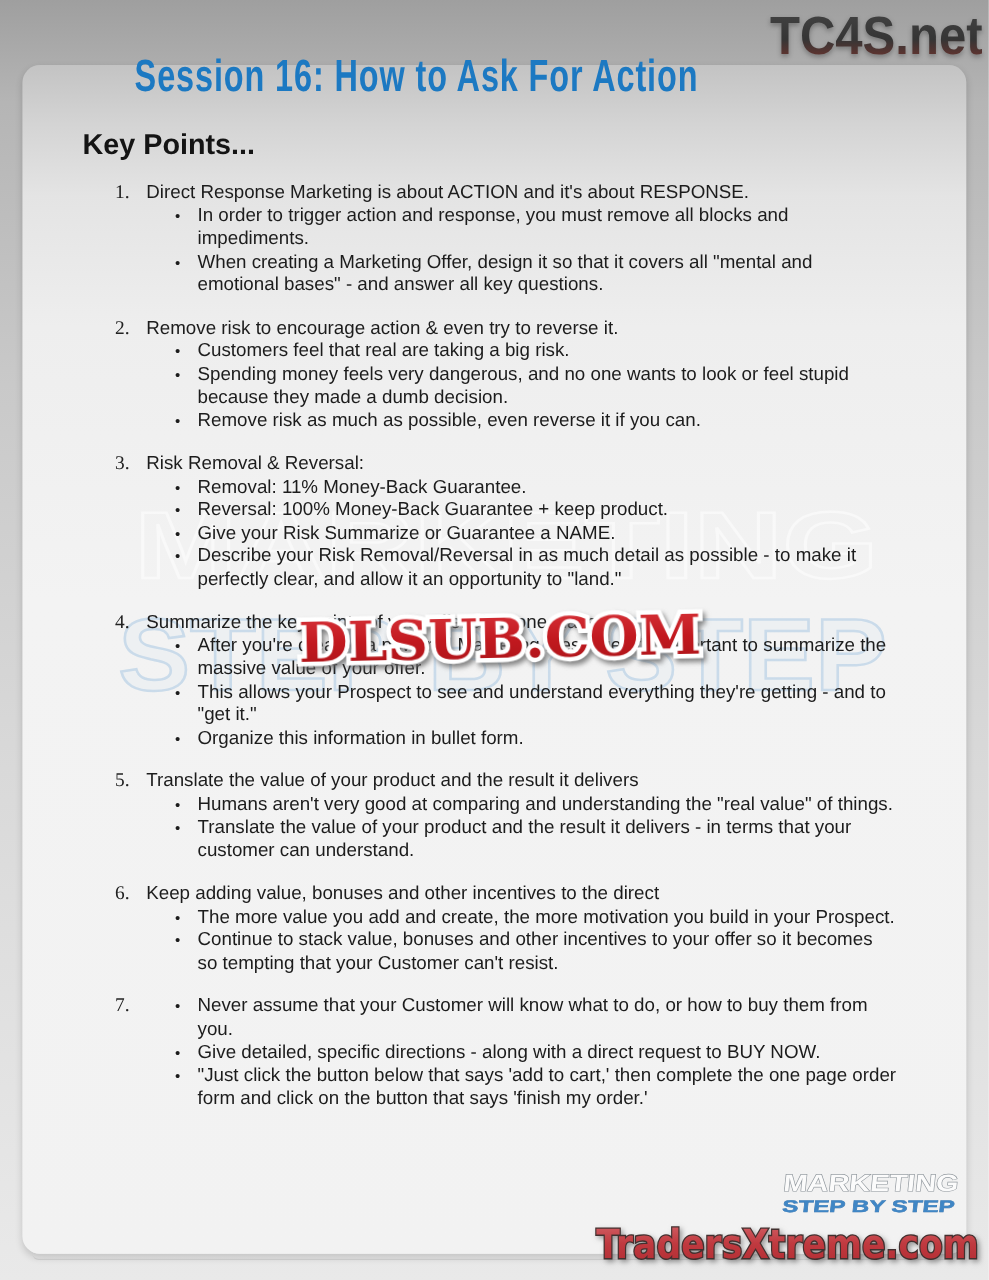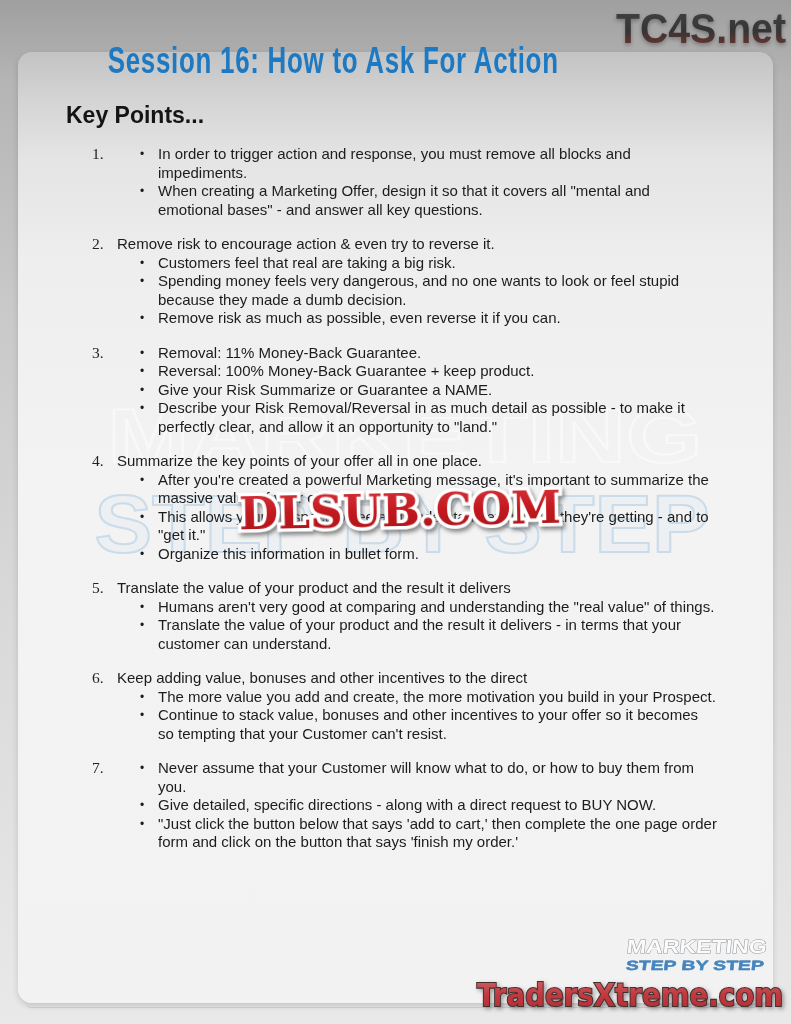--- a/index.html
+++ b/index.html
@@ -60,20 +60,21 @@
   <span>Session 16: How to Ask For Action</span>
 </div>
 
 <div class="key-points">Key Points...</div>
 
 <div class="content">
 
   <div class="kp-item">
     <span class="kp-num">1.</span>
     <div>
+      <div>Direct Response Marketing is about ACTION and it's about RESPONSE.</div>
       <ul class="bullets">
         <li>
             <span class="bmark">•</span>
             <span>In order to trigger action and response, you must remove all blocks and impediments.</span>
           </li>
         <li>
             <span class="bmark">•</span>
             <span>When creating a Marketing Offer, design it so that it covers all "mental and emotional bases" - and answer all key questions.</span>
           </li>
       </ul>
@@ -97,20 +98,21 @@
             <span class="bmark">•</span>
             <span>Remove risk as much as possible, even reverse it if you can.</span>
           </li>
       </ul>
     </div>
   </div>
 
   <div class="kp-item">
     <span class="kp-num">3.</span>
     <div>
+      <div>Risk Removal &amp; Reversal:</div>
       <ul class="bullets">
         <li>
             <span class="bmark">•</span>
             <span>Removal: 11% Money-Back Guarantee.</span>
           </li>
         <li>
             <span class="bmark">•</span>
             <span>Reversal: 100% Money-Back Guarantee + keep product.</span>
           </li>
         <li>

